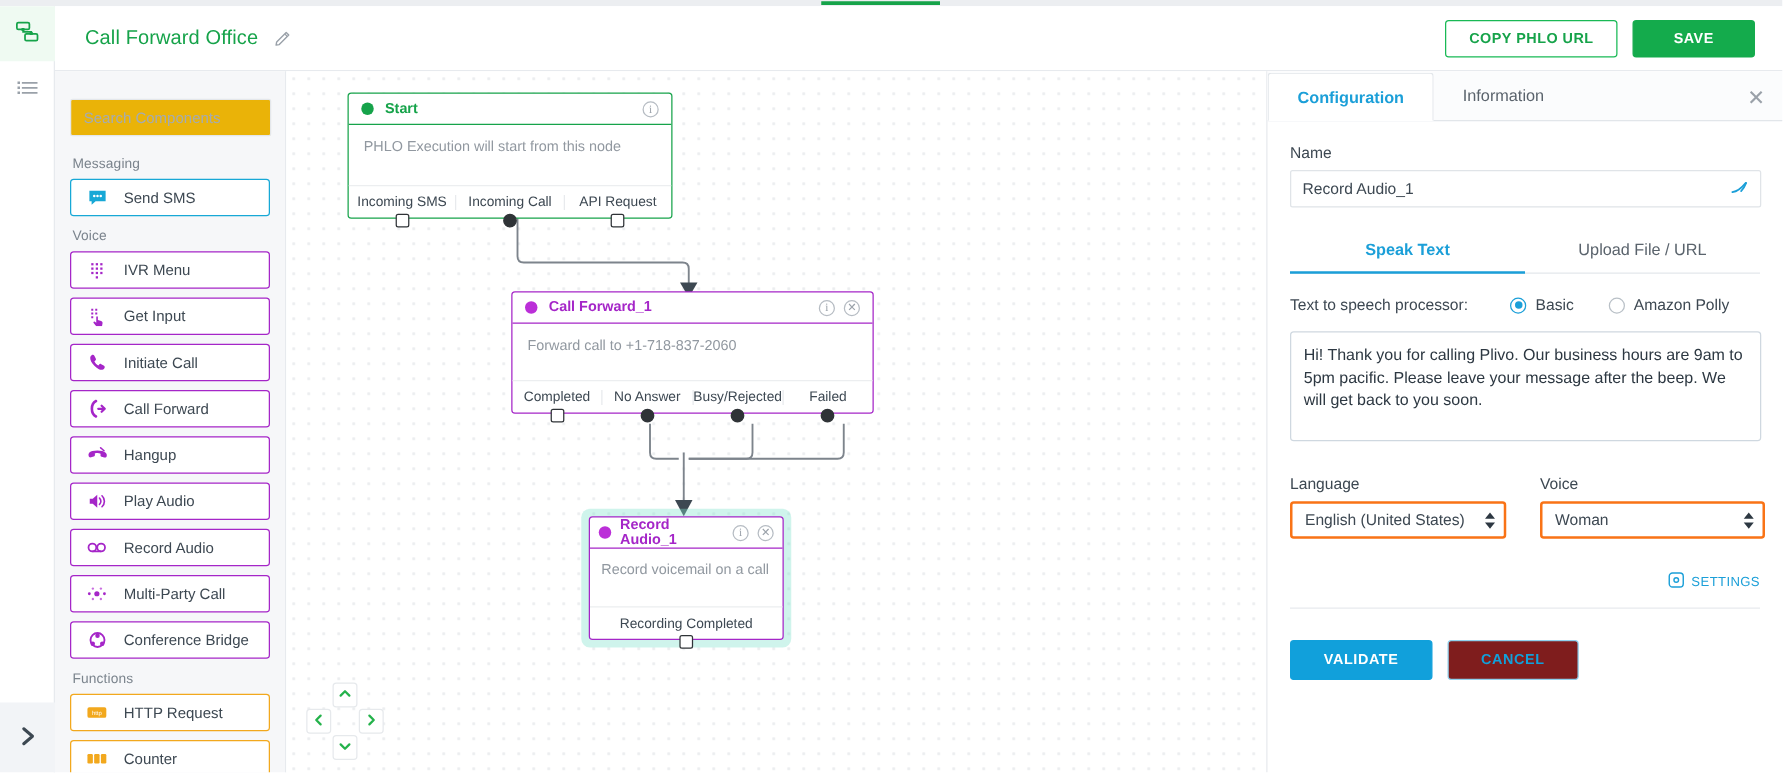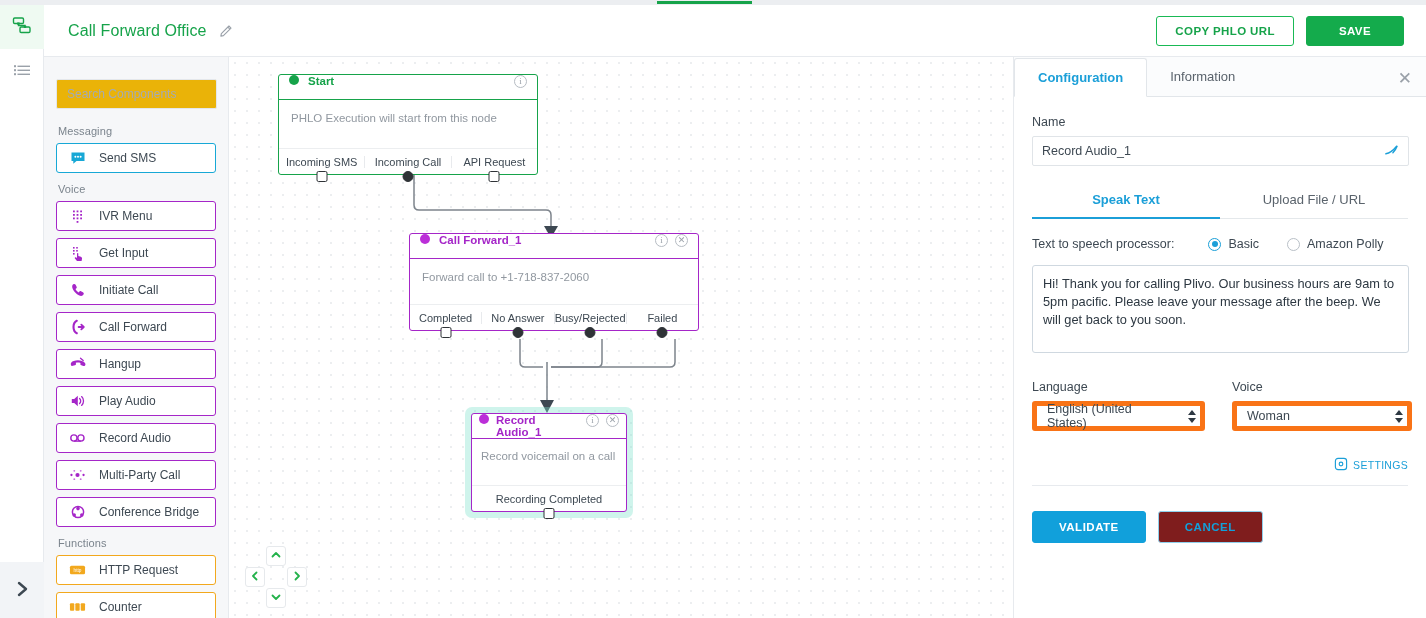--- a/index.html
+++ b/index.html
@@ -98,21 +98,21 @@
     position: absolute; left: 229px; top: 57px; width: 784px; height: 561px;
     background-color: #ffffff;
     background-image: radial-gradient(#eceef0 1.1px, transparent 1.2px);
     background-size: 12px 12px;
     overflow: hidden;
   }
   #canvas-edges { position: absolute; left: 0; top: 0; }
 
   .node { position: absolute; background: #fff; border-radius: 3px; }
   .node-head {
-    height: 25px; display: flex; align-items: flex-start; padding: 0 10px; gap: 9px;
+    height: 25px; display: flex; align-items: center; padding: 0 10px; gap: 9px;
   }
   .node-dot { width: 10px; height: 10px; border-radius: 50%; flex: none; }
   .node-title { font-size: 11.5px; font-weight: 700; }
   .node-head-icons { margin-left: auto; display: flex; align-items: center; gap: 7px; }
   .circ-ico {
     width: 13px; height: 13px; border-radius: 50%; border: 1px solid #b6bcc3;
     color: #9aa1a9; font-size: 9px; line-height: 11px; text-align: center; cursor: pointer;
     font-family: "Liberation Serif", serif;
   }
   .node-body {
@@ -227,21 +227,21 @@
   #speak-textarea {
     margin-top: 14px; width: 377px; height: 88px;
     border: 1px solid #cfd8e0; border-radius: 3px;
     padding: 9px 10px; font-size: 12.8px; line-height: 18px; color: #2d3842;
     font-family: "Liberation Sans", sans-serif; resize: none;
   }
 
   #lv-row { display: flex; margin-top: 24px; gap: 27px; }
   .sel-wrap { position: relative; }
   .sel-box {
-    height: 30px; border: 5px solid #f97316; border-radius: 3px;
+    height: 30px; border: 2px solid #f97316; border-radius: 3px;
     background: #fff; display: flex; align-items: center;
     padding: 0 26px 0 10px; font-size: 12.5px; color: #3d4852; cursor: pointer;
   }
   #lang-sel { width: 173px; }
   #voice-sel { width: 180px; }
   .sel-caret {
     position: absolute; right: 9px; top: 7px; width: 9px; height: 16px;
     display: flex; flex-direction: column; align-items: center; justify-content: center; gap: 3px;
   }
   .sel-caret i { display: block; width: 0; height: 0; border-left: 4px solid transparent; border-right: 4px solid transparent; }

